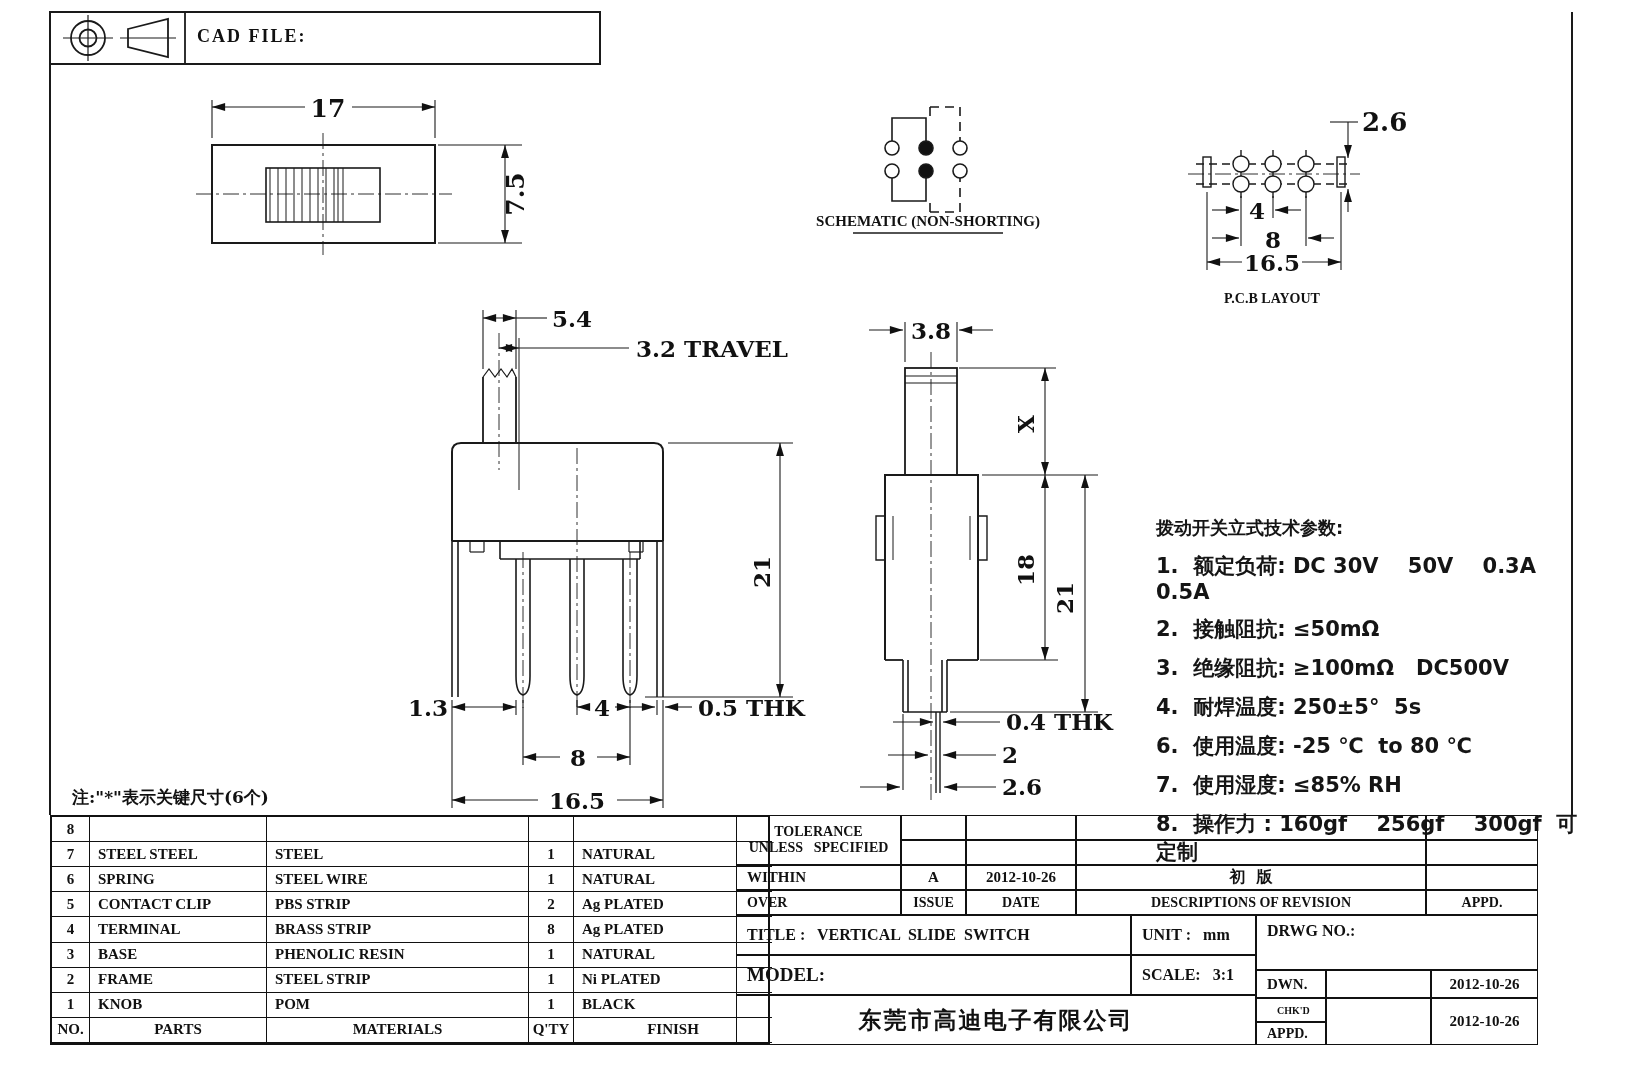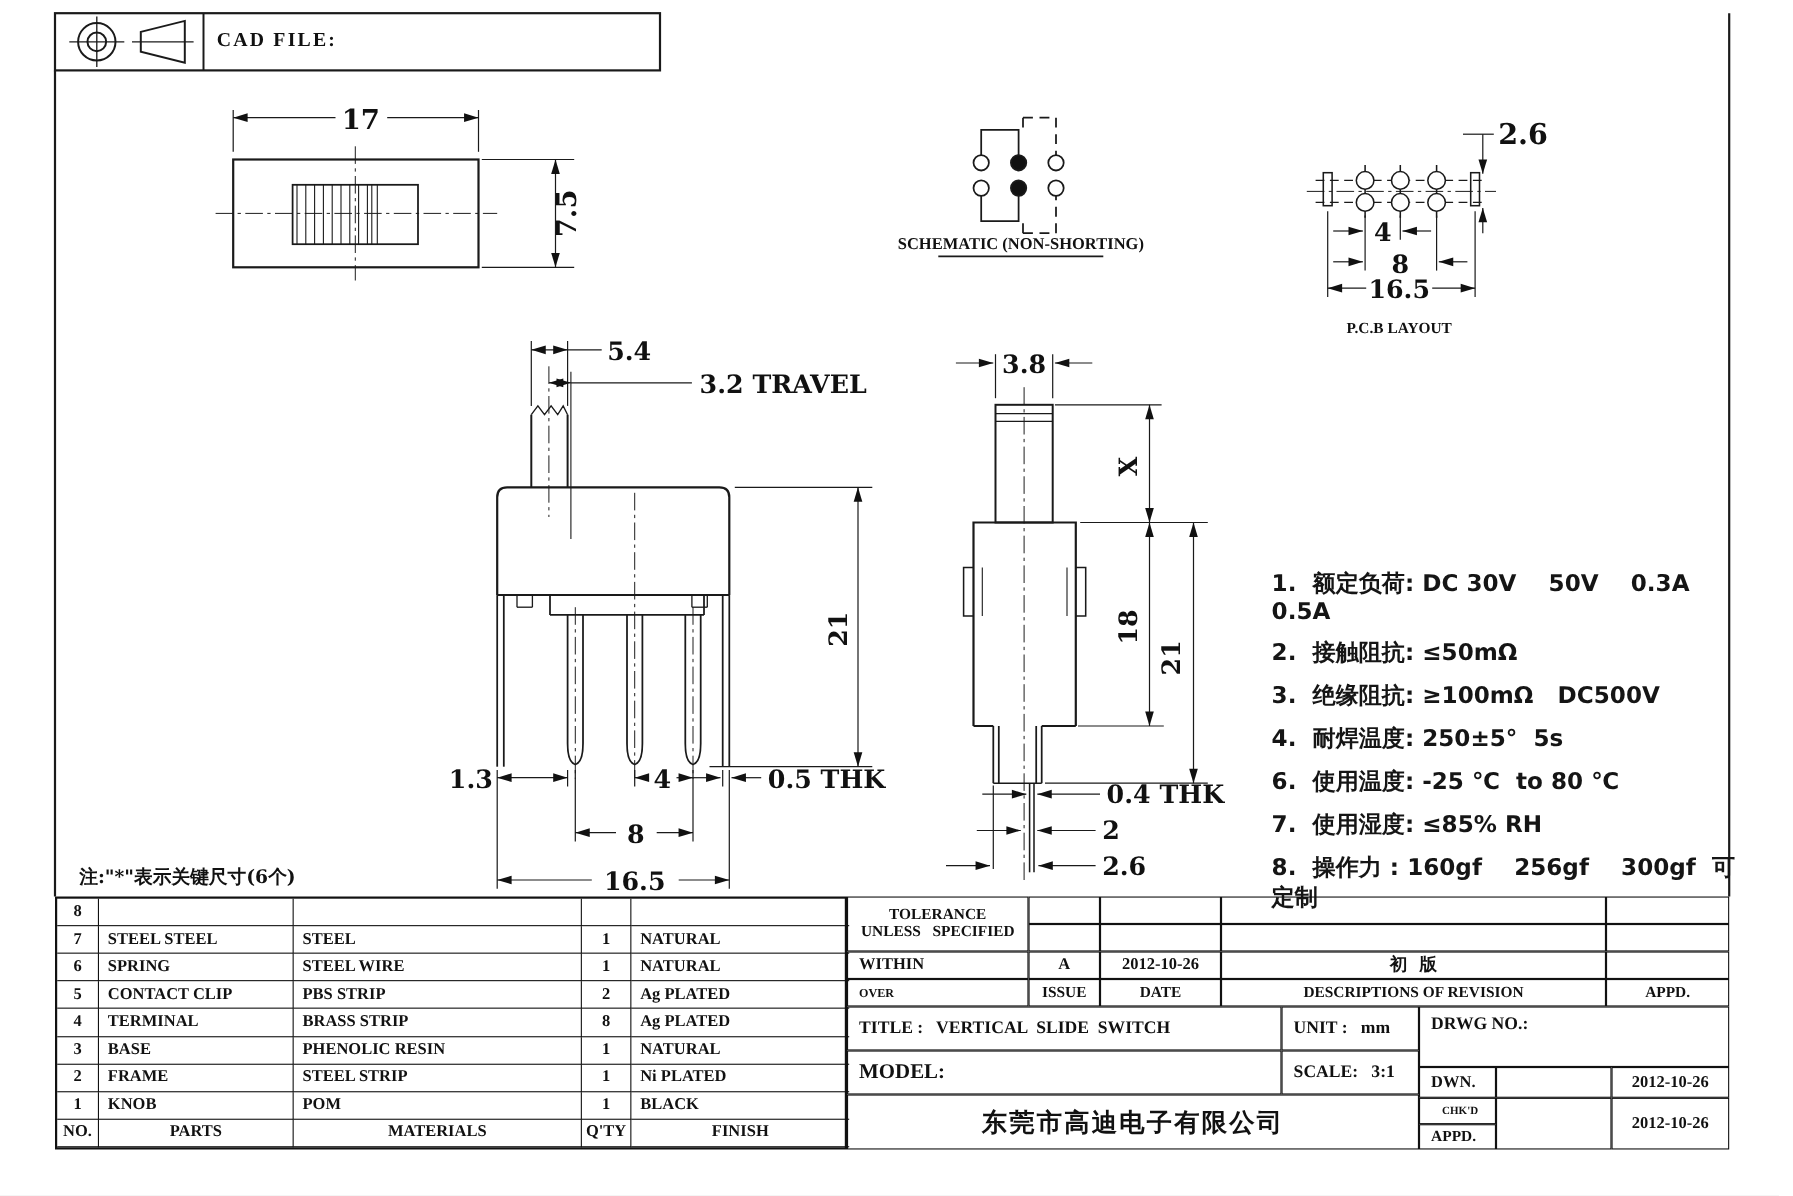--- a/index.html
+++ b/index.html
@@ -16,21 +16,21 @@
   
   .ptable{left:50px;top:815px;width:720px;height:230px;display:grid;
           grid-template-columns:38px 177px 262px 45px 198px;grid-template-rows:repeat(9,1fr);
           border:2px solid #111;box-sizing:border-box;}
   .ptable>div{border-right:1.5px solid #111;border-bottom:1.5px solid #111;
           font-size:15px;font-weight:700;display:flex;align-items:center;padding-left:8px;
           overflow:hidden;white-space:nowrap;box-sizing:border-box;font-family:"Liberation Serif",serif;}
   .ptable>div.c{justify-content:center;padding-left:0;}
   .ptable>div:nth-child(5n){border-right:none;}
   
-  .tblock{left:770px;top:815px;width:802px;height:169px;}
+  .tblock{left:736px;top:815px;width:802px;height:169px;}
   .tblock .cell{position:absolute;border:1.5px solid #111;box-sizing:border-box;
           display:flex;align-items:center;font-weight:700;font-family:"Liberation Serif",serif;
           overflow:hidden;white-space:pre;}
   .cc{justify-content:center;}
   .lp{padding-left:10px;}
 </style>
 </head>
 <body>
 
 <div id="page">
@@ -282,20 +282,21 @@
     <text x="1073" y="598" text-anchor="middle" transform="rotate(-90 1073 598)">21</text>
     <text x="1006" y="730">0.4 THK</text>
     <text x="1002" y="763">2</text>
     <text x="1002" y="795">2.6</text>
   </g>
 </svg>
 
 <div class="abs cadfile">CAD FILE:</div>
 
 <div class="abs specs">
+  <div class="t">拨动开关立式技术参数:</div>
   <div class="i">1.  额定负荷: DC 30V    50V    0.3A    0.5A</div>
   <div class="i">2.  接触阻抗: ≤50mΩ</div>
   <div class="i">3.  绝缘阻抗: ≥100mΩ   DC500V</div>
   <div class="i">4.  耐焊温度: 250±5°  5s</div>
   <div class="i">6.  使用温度: -25 ℃  to 80 ℃</div>
   <div class="i">7.  使用湿度: ≤85% RH</div>
   <div class="i">8.  操作力 : 160gf    256gf    300gf  可定制</div>
 </div>
 
 <div class="abs note">注:"*"表示关键尺寸(6个)</div>
@@ -369,21 +370,21 @@
   <div class="cell" style="left:340px;top:25px;width:350px;height:25px;"></div>
   <div class="cell" style="left:690px;top:0;width:112px;height:25px;"></div>
   <div class="cell" style="left:690px;top:25px;width:112px;height:25px;"></div>
 
   <div class="cell lp" style="left:0;top:50px;width:165px;height:25px;font-size:15px;">WITHIN</div>
   <div class="cell cc" style="left:165px;top:50px;width:65px;height:25px;font-size:15px;">A</div>
   <div class="cell cc" style="left:230px;top:50px;width:110px;height:25px;font-size:15px;">2012-10-26</div>
   <div class="cell cc" style="left:340px;top:50px;width:350px;height:25px;font-size:16px;font-family:'DejaVu Serif',serif;">初  版</div>
   <div class="cell" style="left:690px;top:50px;width:112px;height:25px;"></div>
 
-  <div class="cell lp" style="left:0;top:75px;width:165px;height:25px;font-size:11px;">OVER</div>
+  <div class="cell lp" style="left:0;top:75px;width:165px;height:25px;font-size:14px;">OVER</div>
   <div class="cell cc" style="left:165px;top:75px;width:65px;height:25px;font-size:14px;">ISSUE</div>
   <div class="cell cc" style="left:230px;top:75px;width:110px;height:25px;font-size:14px;">DATE</div>
   <div class="cell cc" style="left:340px;top:75px;width:350px;height:25px;font-size:14px;">DESCRIPTIONS OF REVISION</div>
   <div class="cell cc" style="left:690px;top:75px;width:112px;height:25px;font-size:14px;">APPD.</div>
 
   <div class="cell lp" style="left:0;top:100px;width:395px;height:40px;font-size:16px;">TITLE :   VERTICAL  SLIDE  SWITCH</div>
   <div class="cell lp" style="left:395px;top:100px;width:125px;height:40px;font-size:16px;">UNIT :   mm</div>
   <div class="cell lp" style="left:0;top:140px;width:395px;height:40px;font-size:19px;">MODEL:</div>
 
   <div class="cell" style="left:520px;top:100px;width:282px;height:55px;font-size:16px;align-items:flex-start;padding:6px 0 0 10px;">DRWG NO.:</div>

